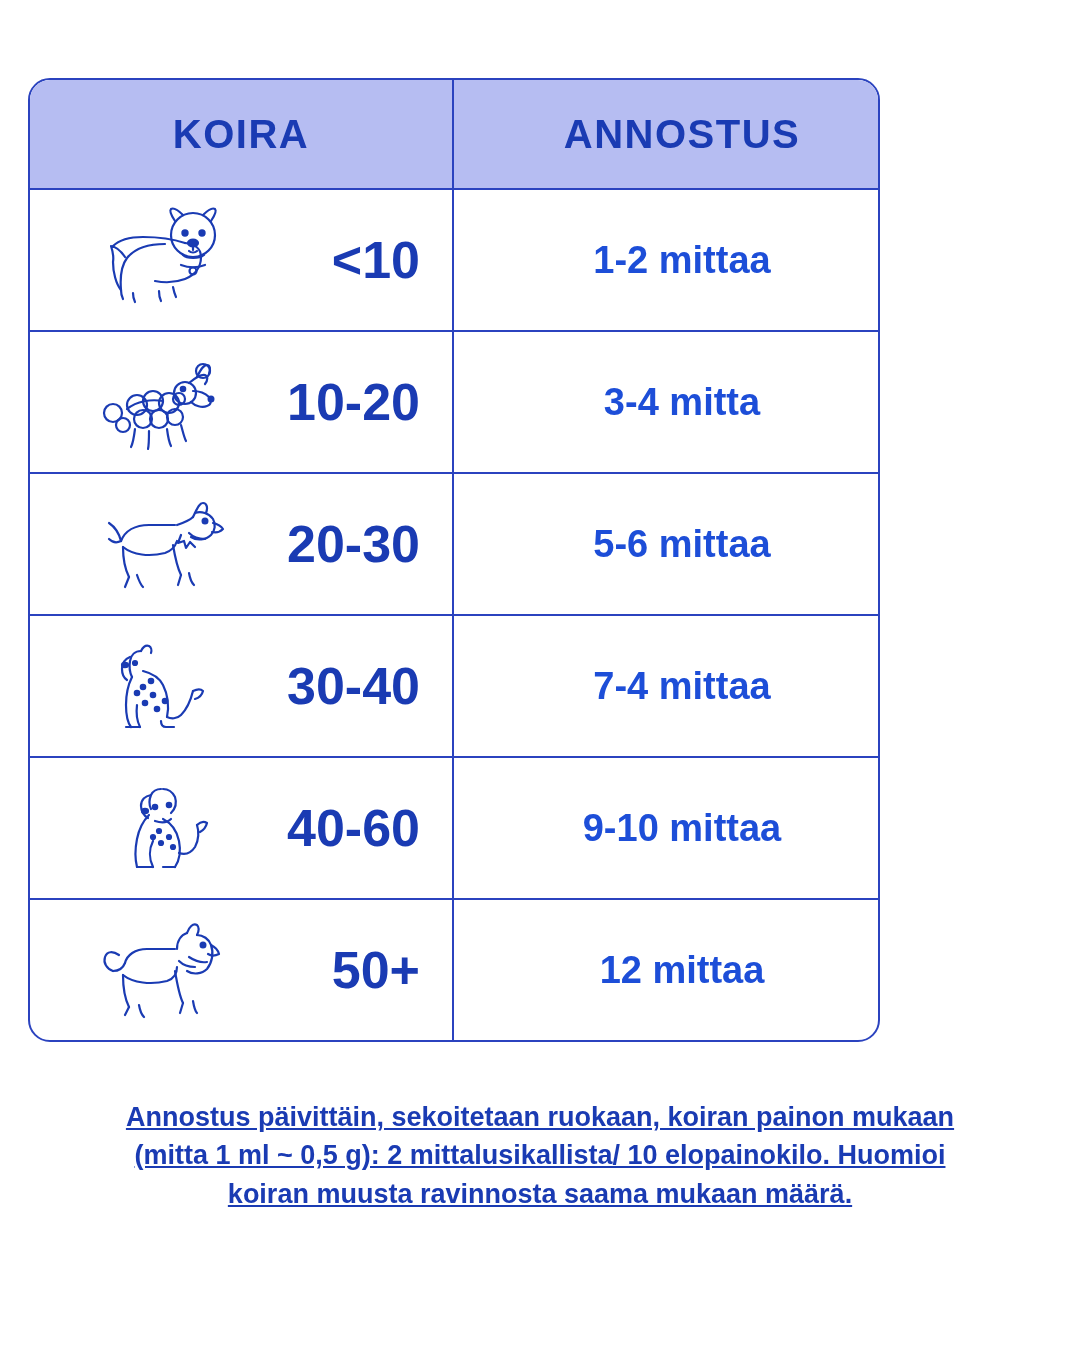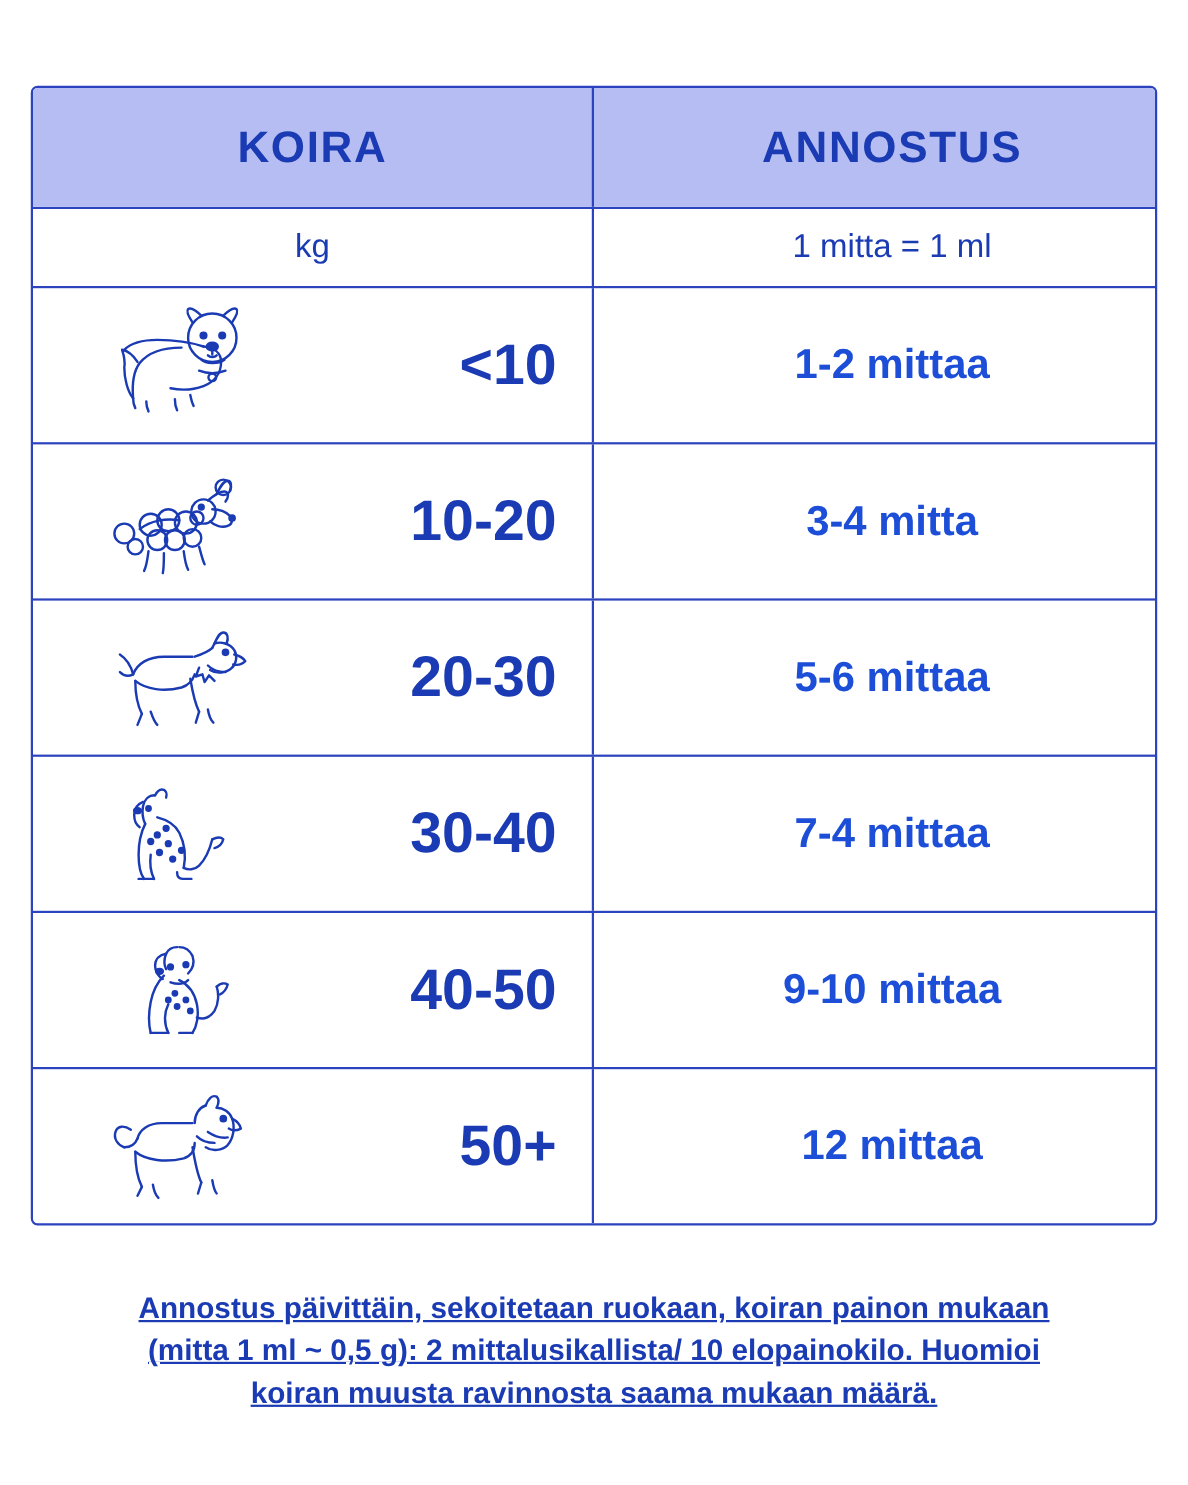--- a/index.html
+++ b/index.html
@@ -16,23 +16,23 @@
   }
   .page {
     position: relative;
     width: 1080px;
     height: 1350px;
     box-sizing: border-box;
     padding: 78px 28px 0 28px;
   }
   .table {
     border: 2px solid #2b43bf;
-    border-radius: 6px;
+    border-radius: 22px;
     overflow: hidden;
-    width: 1024px;
+    width: 852px;
     box-sizing: border-box;
   }
   .row {
     display: flex;
     border-bottom: 2px solid #2b43bf;
   }
   .row:last-child {
     border-bottom: none;
   }
   .cell-left {
@@ -131,28 +131,20 @@
 
     <div class="row header-row">
       <div class="cell-left">
         <span class="header-text">KOIRA</span>
       </div>
       <div class="cell-right">
         <span class="header-text">ANNOSTUS</span>
       </div>
     </div>
 
-    <div class="row sub-row">
-      <div class="cell-left">
-        <span class="sub-text">kg</span>
-      </div>
-      <div class="cell-right">
-        <span class="sub-text">1 mitta = 1 ml</span>
-      </div>
-    </div>
 
     <div class="row data-row">
       <div class="cell-left">
         <span class="icon-wrap">
           <svg viewBox="0 0 130 110" fill="none" stroke="#1a3bb3" stroke-width="2.2" stroke-linecap="round" stroke-linejoin="round">
             <path d="M28 52c-4-6-8-10-14-11 2 6 3 10 2 16 0 10 3 22 8 28"></path>
             <path d="M24 85c0 4 1 7 2 9M36 88c0 4 1 7 2 9M62 86c0 5 1 8 2 10M76 82c1 5 2 8 3 10"></path>
             <path d="M16 41c6-6 16-9 30-9 16 0 30 2 42 6"></path>
             <path d="M24 85c-1-12 0-24 6-32 8-10 22-14 38-14"></path>
             <path d="M88 38c10 1 16 6 16 14 0 10-6 18-16 22-8 3-20 4-30 2"></path>
@@ -284,21 +276,21 @@
             <circle cx="72" cy="32" r="2.2" fill="#1a3bb3"></circle>
             <ellipse cx="48" cy="38" rx="3" ry="2.2" fill="#1a3bb3"></ellipse>
             <path d="M58 48c6 2 12 2 16-2"></path>
             <circle cx="62" cy="58" r="2" fill="#1a3bb3"></circle>
             <circle cx="72" cy="64" r="2" fill="#1a3bb3"></circle>
             <circle cx="64" cy="70" r="2" fill="#1a3bb3"></circle>
             <circle cx="76" cy="74" r="2" fill="#1a3bb3"></circle>
             <circle cx="56" cy="64" r="2" fill="#1a3bb3"></circle>
           </svg>
         </span>
-        <span class="weight-text">40-50</span>
+        <span class="weight-text">40-60</span>
       </div>
       <div class="cell-right">
         <span class="dose-text">9-10 mittaa</span>
       </div>
     </div>
 
     <div class="row data-row">
       <div class="cell-left">
         <span class="icon-wrap">
           <svg viewBox="0 0 130 110" fill="none" stroke="#1a3bb3" stroke-width="2.2" stroke-linecap="round" stroke-linejoin="round">

